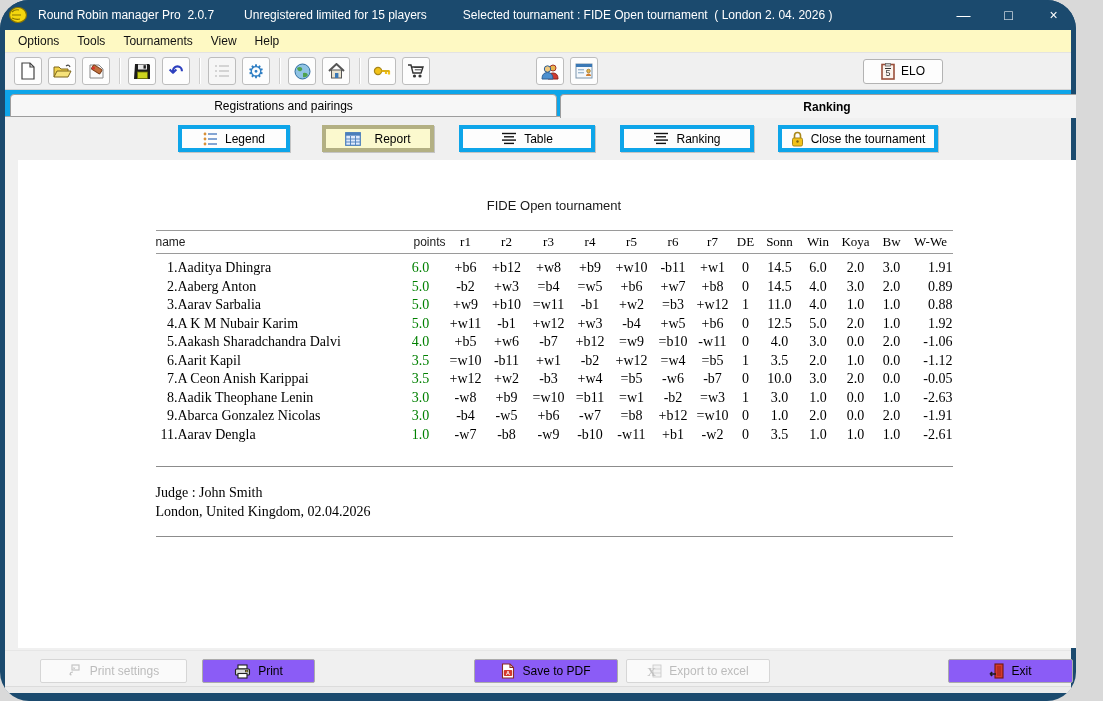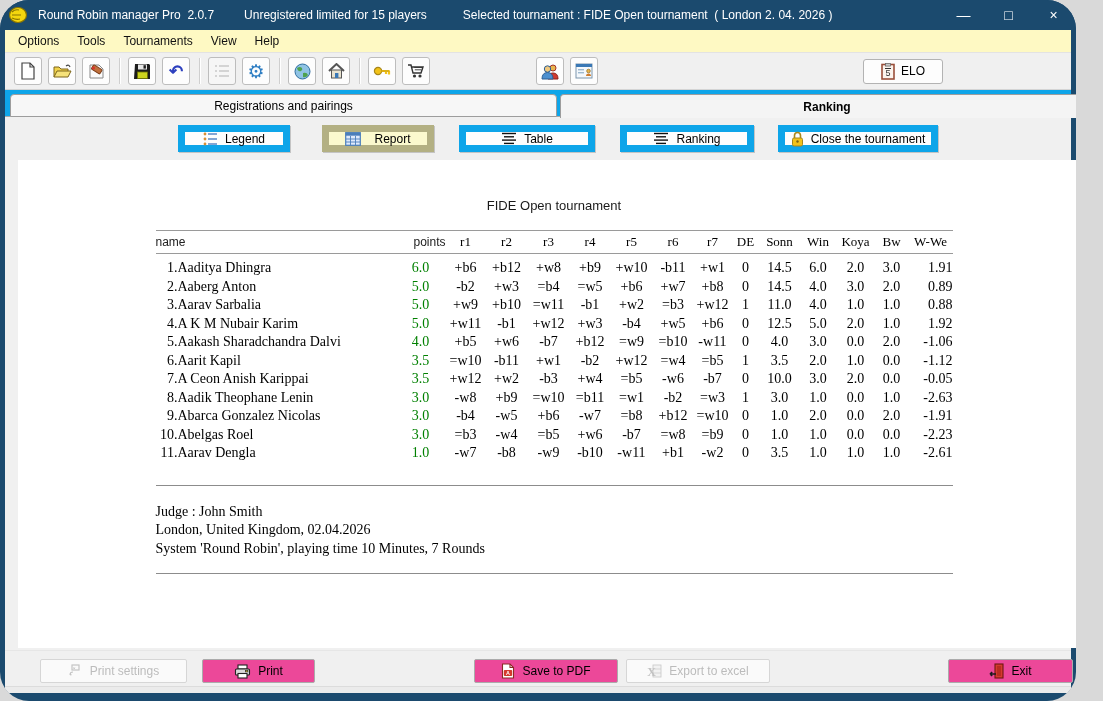--- a/index.html
+++ b/index.html
@@ -32,21 +32,21 @@
 
   
   .tab-area { position:relative; height:27px; background:#0ea5e9; }
   .tabstrip-line { position:absolute; left:0; right:0; bottom:0; border-bottom:1px solid #a9a9a9; }
   .tab { position:absolute; top:4px; height:23px; background:#f7f7f7; border:1px solid #9d9d9d; border-radius:4px 4px 0 0; display:flex; align-items:center; justify-content:center; font-size:12px; color:#000; }
   .tab-left { left:5px; width:547px; }
   .tab-right { left:555px; width:534px; border-bottom:none; height:24px; z-index:2; font-weight:bold; background:#f4f4f4; }
 
   
   .page { position:relative; height:533px; background:#f0f0f0; }
-  .action-btn { position:absolute; top:8px; height:27px; background:#fdfdfd; border:7px solid #0ea5e9; box-shadow:1px 1px 0 rgba(0,0,0,0.18); display:flex; align-items:center; justify-content:center; gap:7px; font-size:12px; color:#000; }
+  .action-btn { position:absolute; top:8px; height:27px; background:#fdfdfd; border:4px solid #0ea5e9; box-shadow:1px 1px 0 rgba(0,0,0,0.18); display:flex; align-items:center; justify-content:center; gap:7px; font-size:12px; color:#000; }
   .action-btn.active { background:#fbf9ce; border-color:#b3b083; }
   .lines-icon { display:inline-block; }
 
   .report-panel { position:absolute; left:13px; top:43px; width:1072px; height:488px; background:#ffffff; }
   .report-inner { width:797px; margin:38px auto 0 auto; }
   .report-title { text-align:center; font-size:13px; color:#1a1a1a; margin-bottom:17px; }
 
   table.report { width:797px; border-collapse:collapse; table-layout:fixed; font-family:"Liberation Serif", serif; font-size:14px; color:#000; }
   table.report thead th { font-weight:normal; border-top:1px solid #9a9a9a; border-bottom:1px solid #9a9a9a; padding:3px 0 3px 0; height:14px; }
   th.h-name { text-align:left; padding-left:47px; font-family:"Liberation Sans", sans-serif; font-size:12px; color:#222; }
@@ -61,21 +61,21 @@
   td.c-wwe { text-align:right; padding-right:2px; }
   tbody tr:first-child td { padding-top:5px; }
 
   .rule { border-top:1px solid #8c8c8c; width:797px; }
   .rule-1 { margin-top:22px; }
   .rule-2 { margin-top:15px; }
   .footer-block { margin-top:17px; font-family:"Liberation Serif", serif; font-size:14px; line-height:18.5px; color:#000; }
 
   
   .bottom-bar { position:relative; height:36px; background:#f0f0f0; border-top:1px solid #e6e6e6; }
-  .b-btn { position:absolute; top:8px; height:24px; background:#ec4899; border:1px solid #ababab; border-radius:2px; display:flex; align-items:center; justify-content:center; gap:7px; font-size:12px; color:#000; }
+  .b-btn { position:absolute; top:8px; height:24px; background:#8b5cf6; border:1px solid #ababab; border-radius:2px; display:flex; align-items:center; justify-content:center; gap:7px; font-size:12px; color:#000; }
   .b-btn.disabled { color:#bcbcbc; border-color:#d6d6d6; background:#fafafa; }
   .status-strip { height:7px; background:#ebebeb; border-top:1px solid #dcdcdc; }
 
   .content { position:absolute; left:5px; right:5px; top:30px; bottom:8px; background:#f0f0f0; }
   svg { display:block; }
 </style>
 </head>
 <body>
 
 <div class="window">
@@ -487,38 +487,20 @@
                   <td class="c-round">+b12</td>
                   <td class="c-round">=w10</td>
                   <td class="c-num">0</td>
                   <td class="c-num">1.0</td>
                   <td class="c-num">2.0</td>
                   <td class="c-num">0.0</td>
                   <td class="c-num">2.0</td>
                   <td class="c-wwe">-1.91</td>
                 </tr>
                 <tr>
-                  <td class="c-rank">10.</td>
-                  <td class="c-name">Abelgas Roel</td>
-                  <td class="c-points">3.0</td>
-                  <td class="c-round">=b3</td>
-                  <td class="c-round">-w4</td>
-                  <td class="c-round">=b5</td>
-                  <td class="c-round">+w6</td>
-                  <td class="c-round">-b7</td>
-                  <td class="c-round">=w8</td>
-                  <td class="c-round">=b9</td>
-                  <td class="c-num">0</td>
-                  <td class="c-num">1.0</td>
-                  <td class="c-num">1.0</td>
-                  <td class="c-num">0.0</td>
-                  <td class="c-num">0.0</td>
-                  <td class="c-wwe">-2.23</td>
-                </tr>
-                <tr>
                   <td class="c-rank">11.</td>
                   <td class="c-name">Aarav Dengla</td>
                   <td class="c-points">1.0</td>
                   <td class="c-round">-w7</td>
                   <td class="c-round">-b8</td>
                   <td class="c-round">-w9</td>
                   <td class="c-round">-b10</td>
                   <td class="c-round">-w11</td>
                   <td class="c-round">+b1</td>
                   <td class="c-round">-w2</td>
@@ -530,21 +512,20 @@
                   <td class="c-wwe">-2.61</td>
                 </tr>
               </tbody>
           </table>
 
           <div class="rule rule-1"></div>
 
           <div class="footer-block">
             <div>Judge : John Smith</div>
             <div>London, United Kingdom, 02.04.2026</div>
-            <div>System 'Round Robin', playing time 10 Minutes, 7 Rounds</div>
           </div>
 
           <div class="rule rule-2"></div>
         </div>
       </div>
     </div>
 
     <div class="bottom-bar">
       <div class="b-btn disabled" style="left:35px; width:147px;">
         <svg width="15" height="15" viewBox="0 0 15 15">

